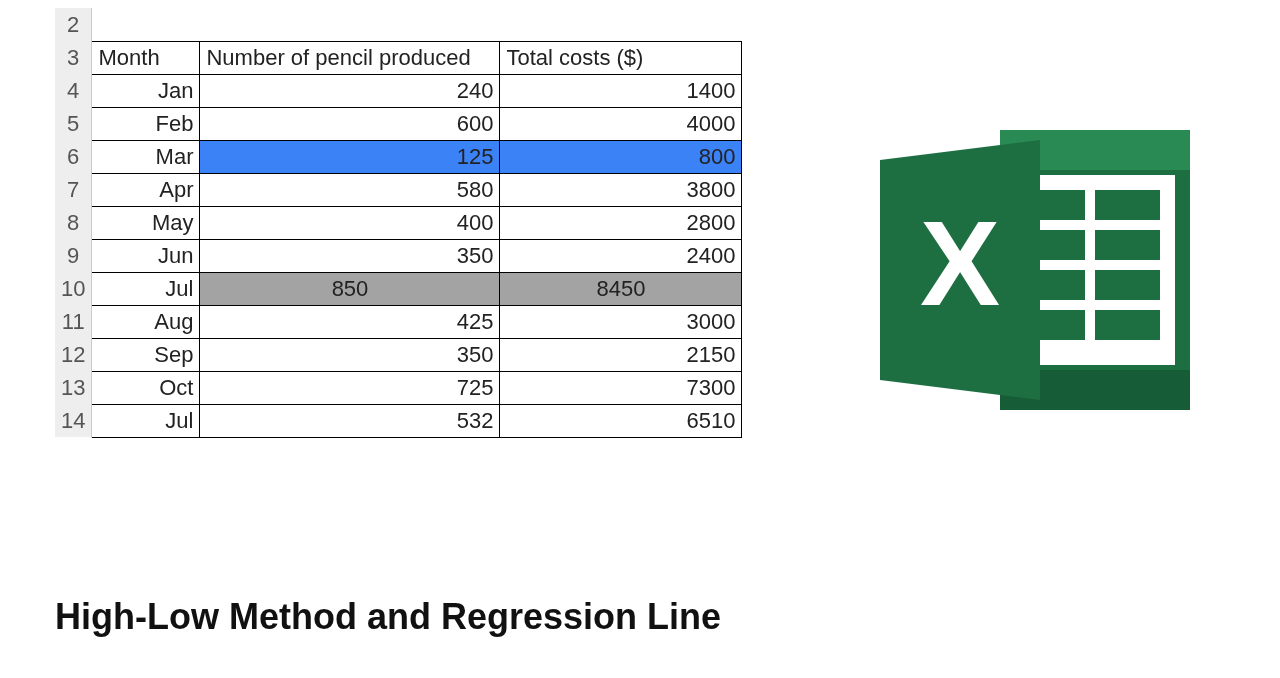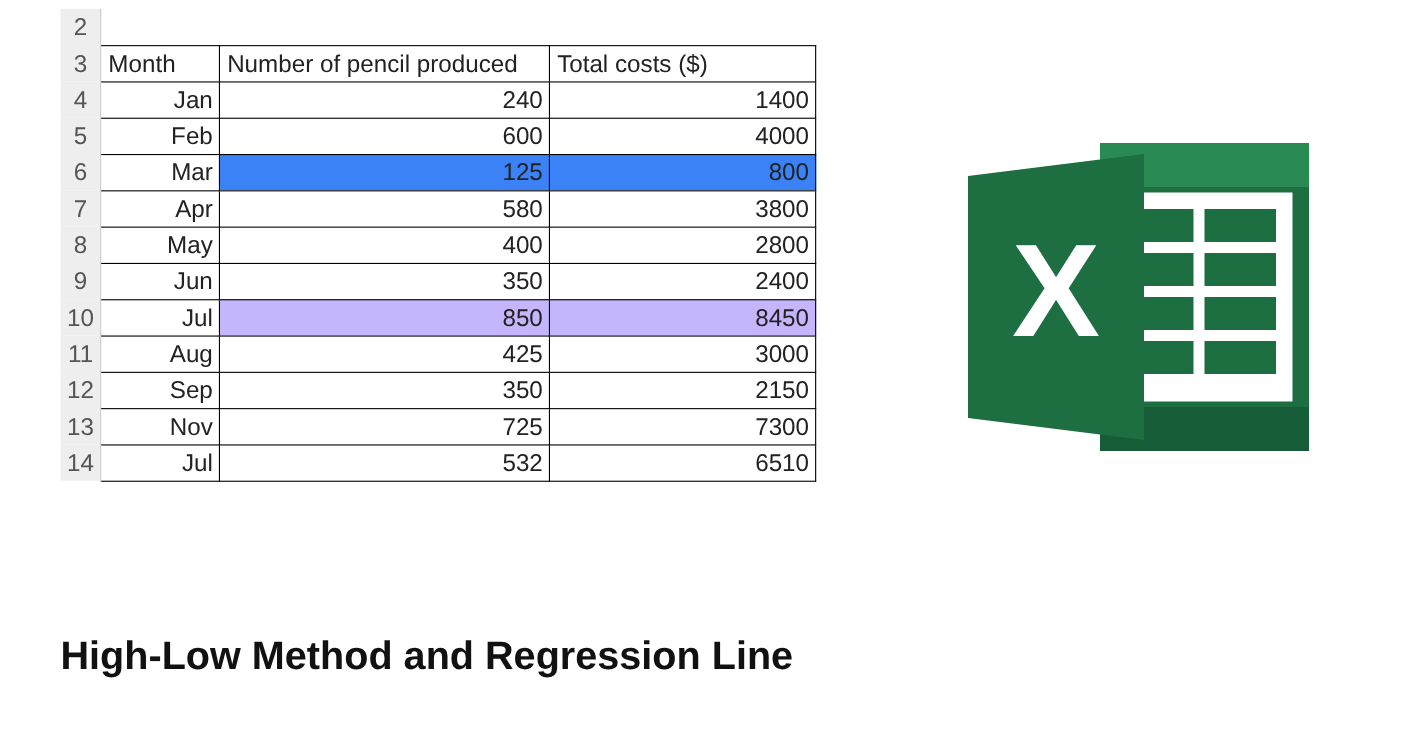--- a/index.html
+++ b/index.html
@@ -35,31 +35,31 @@
     border-right: 1px solid #ccc;
   }
   .out-border {
     border: 1.5px solid #000;
   }
   .col-month  { width: 108px;  text-align: right; }
   .col-pencil { width: 300px;  text-align: right; }
   .col-cost   { width: 242px;  text-align: right; }
   .header-cell { text-align: left !important; }
   .hl-green   { background: #3b82f6; }
-  .hl-orange  { background: #c4b5fd; }
+  .hl-orange  { background: #a3a3a3; text-align: center; }
   .empty-cell { }
   .excel-logo {
     position: absolute;
     left: 870px;
     top: 120px;
   }
   .title {
     position: absolute;
     left: 55px;
-    top: 575px;
+    top: 596px;
     font-size: 36px;
     font-weight: 700;
     color: #111;
   }
 </style>
 </head>
 <body>
 
 <div class="sheet-area">
   <table class="ss-table">
@@ -128,21 +128,21 @@
         <td class="col-cost out-border">3000</td>
       </tr>
       <tr>
         <td class="row-head">12</td>
         <td class="col-month out-border">Sep</td>
         <td class="col-pencil out-border">350</td>
         <td class="col-cost out-border">2150</td>
       </tr>
       <tr>
         <td class="row-head">13</td>
-        <td class="col-month out-border">Nov</td>
+        <td class="col-month out-border">Oct</td>
         <td class="col-pencil out-border">725</td>
         <td class="col-cost out-border">7300</td>
       </tr>
       <tr>
         <td class="row-head">14</td>
         <td class="col-month out-border">Jul</td>
         <td class="col-pencil out-border">532</td>
         <td class="col-cost out-border">6510</td>
       </tr>
 

